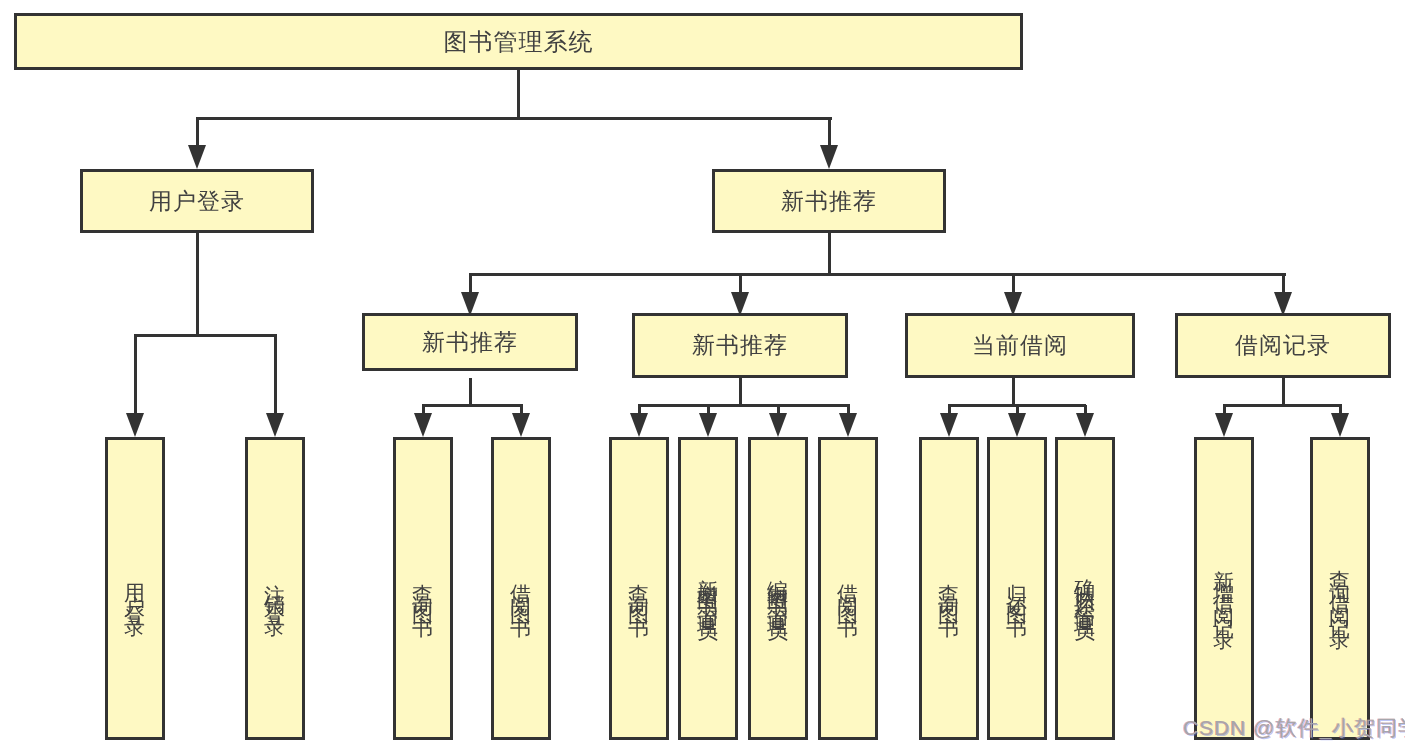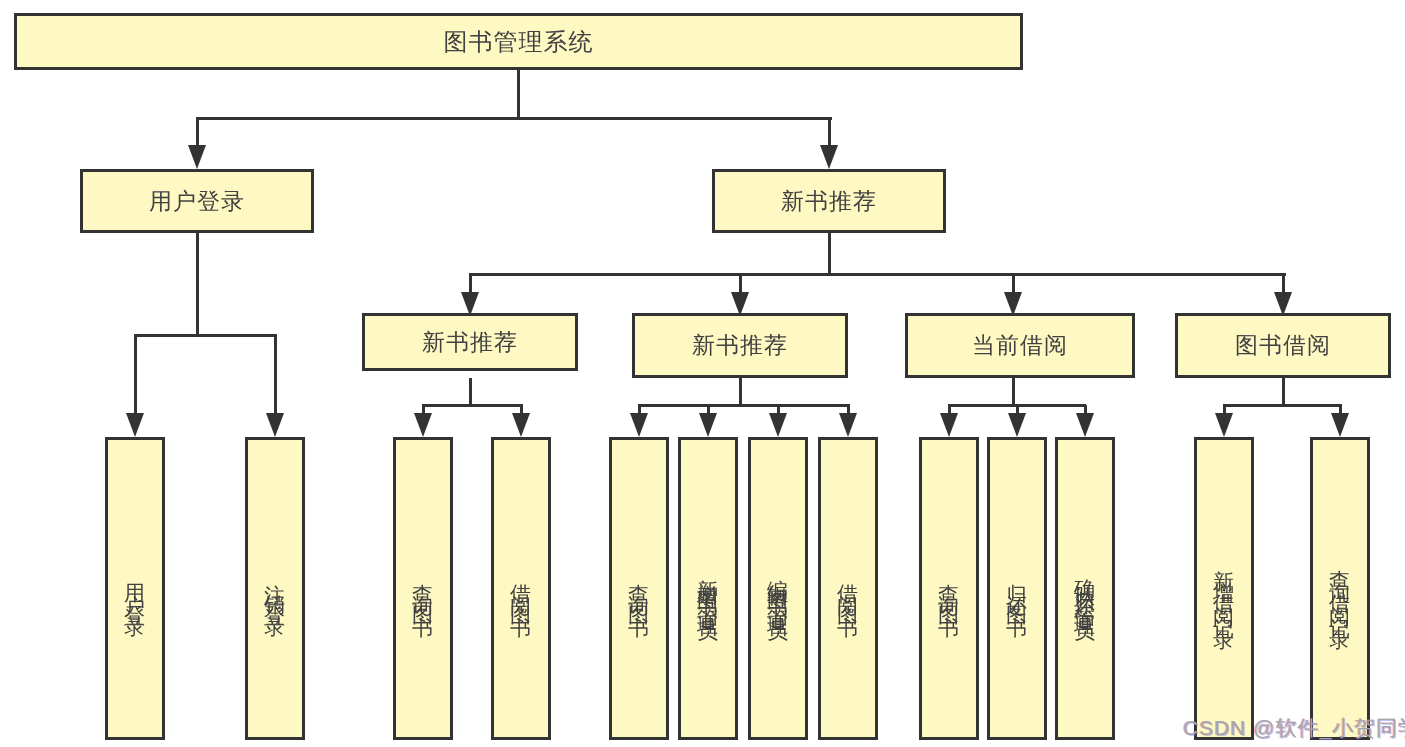--- a/index.html
+++ b/index.html
@@ -141,21 +141,21 @@
   <div class="box" style="left:362px; top:313px; width:216px; height:58px">
     <span class="lbl h-lbl">新书推荐</span>
   </div>
   <div class="box" style="left:632px; top:313px; width:216px; height:65px">
     <span class="lbl h-lbl">新书推荐</span>
   </div>
   <div class="box" style="left:905px; top:313px; width:230px; height:65px">
     <span class="lbl h-lbl">当前借阅</span>
   </div>
   <div class="box" style="left:1175px; top:313px; width:216px; height:65px">
-    <span class="lbl h-lbl">图书借阅</span>
+    <span class="lbl h-lbl">借阅记录</span>
   </div>
 
   <div class="box" style="left:105px; top:437px; width:60px; height:303px">
     <span class="vt ls-s">用户登录</span>
   </div>
   <div class="box" style="left:245px; top:437px; width:60px; height:303px">
     <span class="vt ls-s">注销登录</span>
   </div>
 
   <div class="box" style="left:393px; top:437px; width:60px; height:303px">

